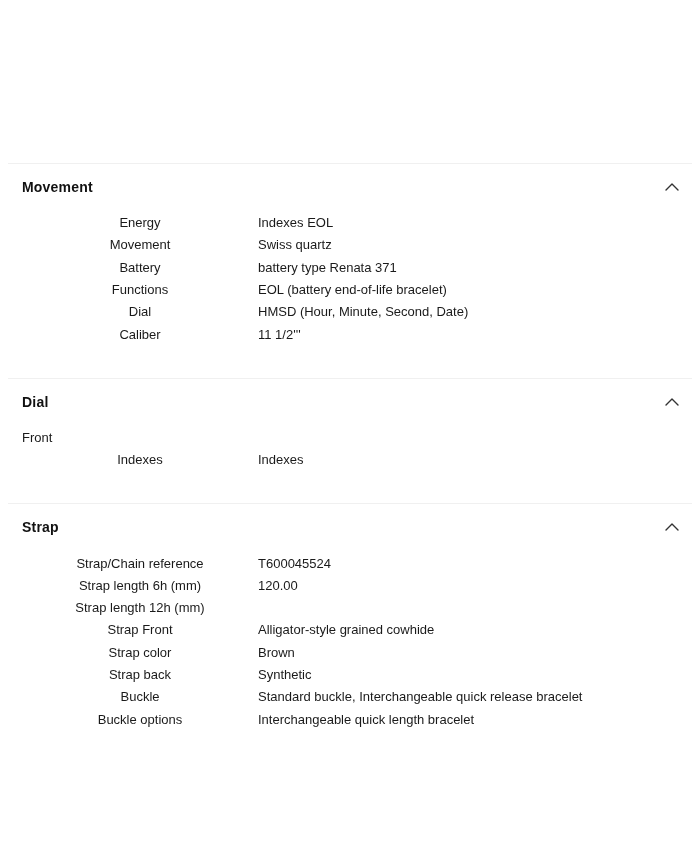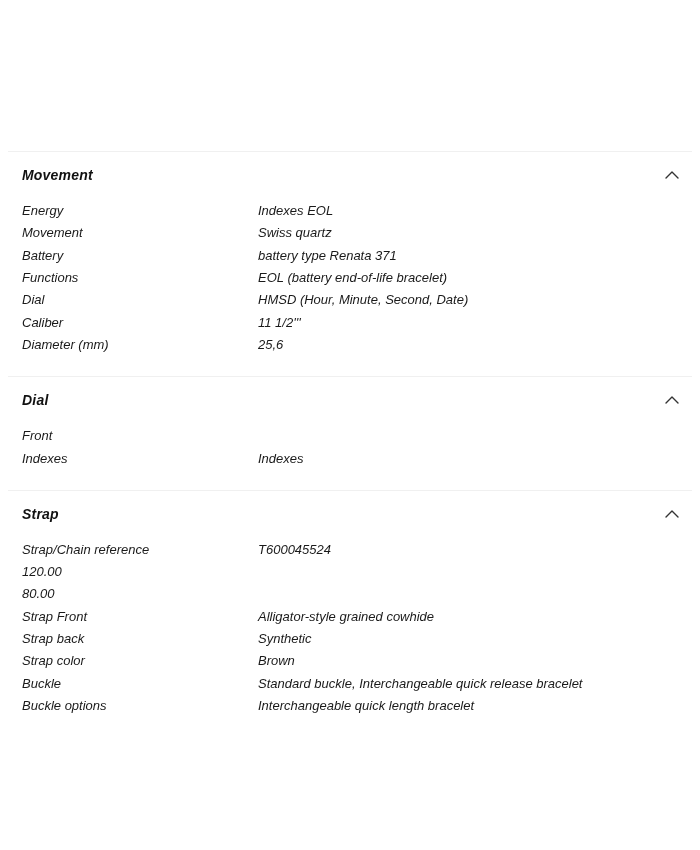--- a/index.html
+++ b/index.html
@@ -13,23 +13,22 @@
     overflow: hidden;
     font-family: "Liberation Sans", sans-serif;
     color: var(--text-color, #1a1a1a);
     -webkit-font-smoothing: antialiased;
   }
   .top-spacer {
     height: 147px;
   }
   .spec-section {
     border-top: 1px solid var(--divider-color, #f0f0f0);
-    margin: 4px 8px;
+    margin: 16px 8px;
     padding: 0 12px 16px 14px;
-    font-style: italic;
   }
   .section-header {
     margin-top: 13px;
     height: 20px;
     display: flex;
     align-items: center;
     justify-content: space-between;
     cursor: pointer;
   }
   .section-title {
@@ -57,20 +56,21 @@
     height: 22.3px;
     display: flex;
     align-items: center;
     font-size: 13px;
     line-height: 16px;
     white-space: nowrap;
   }
   .spec-row-label {
     flex: 0 0 236px;
     width: 236px;
+    text-align: center;
   }
   .spec-row-value {
     flex: 1 1 auto;
   }
 </style>
 </head>
 <body style="background: rgb(255, 255, 255);">
 
 <div>
   <div class="top-spacer"></div>
@@ -101,24 +101,20 @@
     <span class="spec-row-value">EOL (battery end-of-life bracelet)</span>
   </div>
         <div class="spec-row">
     <span class="spec-row-label">Dial</span>
     <span class="spec-row-value">HMSD (Hour, Minute, Second, Date)</span>
   </div>
         <div class="spec-row">
     <span class="spec-row-label">Caliber</span>
     <span class="spec-row-value">11 1/2'''</span>
   </div>
-        <div class="spec-row">
-    <span class="spec-row-label">Diameter (mm)</span>
-    <span class="spec-row-value">25,6</span>
-  </div>
       </div>
   </section>
     <section class="spec-section">
     <div class="section-header">
       <span class="section-title">Dial</span>
       <span class="chevron-wrap">
         <svg width="14" height="8" viewBox="0 0 14 8" fill="none" xmlns="http://www.w3.org/2000/svg">
           <path d="M1 7 L7 1 L13 7" stroke="currentColor" stroke-width="1.4" fill="none" stroke-linecap="round" stroke-linejoin="round"></path>
         </svg>
       </span>
@@ -141,36 +137,37 @@
           <path d="M1 7 L7 1 L13 7" stroke="currentColor" stroke-width="1.4" fill="none" stroke-linecap="round" stroke-linejoin="round"></path>
         </svg>
       </span>
     </div>
     <div class="spec-rows">
         <div class="spec-row">
     <span class="spec-row-label">Strap/Chain reference</span>
     <span class="spec-row-value">T600045524</span>
   </div>
         <div class="spec-row">
+    <span class="spec-row-label">Strap length 6h (mm)</span>
     <span class="spec-row-value">120.00</span>
   </div>
         <div class="spec-row">
-    <span class="spec-row-value">80.00</span>
+    <span class="spec-row-label">Strap length 12h (mm)</span>
   </div>
         <div class="spec-row">
     <span class="spec-row-label">Strap Front</span>
     <span class="spec-row-value">Alligator-style grained cowhide</span>
   </div>
         <div class="spec-row">
+    <span class="spec-row-label">Strap color</span>
+    <span class="spec-row-value">Brown</span>
+  </div>
+        <div class="spec-row">
     <span class="spec-row-label">Strap back</span>
     <span class="spec-row-value">Synthetic</span>
-  </div>
-        <div class="spec-row">
-    <span class="spec-row-label">Strap color</span>
-    <span class="spec-row-value">Brown</span>
   </div>
         <div class="spec-row">
     <span class="spec-row-label">Buckle</span>
     <span class="spec-row-value">Standard buckle, Interchangeable quick release bracelet</span>
   </div>
         <div class="spec-row">
     <span class="spec-row-label">Buckle options</span>
     <span class="spec-row-value">Interchangeable quick length bracelet</span>
   </div>
       </div>

